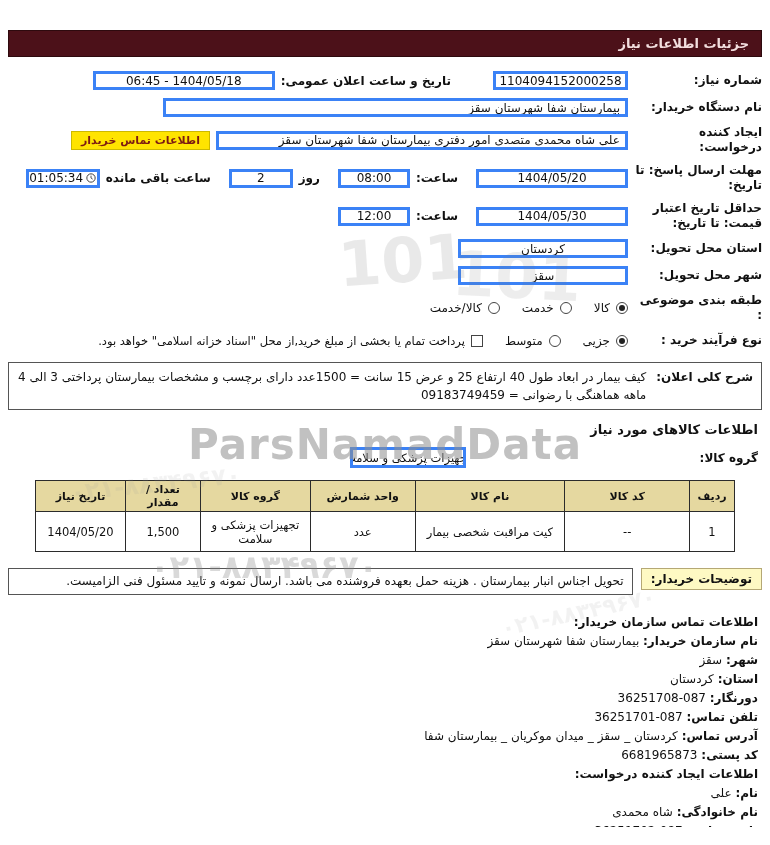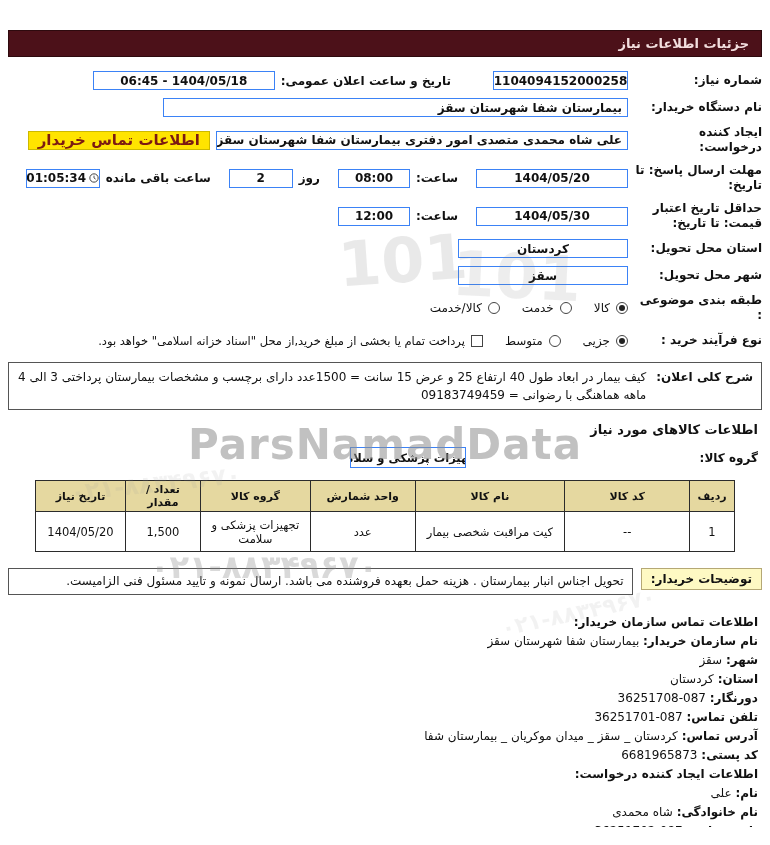--- a/index.html
+++ b/index.html
@@ -15,34 +15,34 @@
     font-size:13px; font-weight:bold;
     padding:5px 12px;
   }
 
   .form { margin:0 8px; }
   .frow { display:flex; align-items:center; gap:6px; margin-bottom:8px; min-height:19px; }
   .lbl { font-weight:bold; font-size:12px; color:#111; white-space:nowrap; }
   .lblw { width:128px; min-width:128px; text-align:right; line-height:1.25; white-space:normal; }
   .box {
     display:inline-flex; align-items:center;
-    border:1px solid #3b82f6; background:#fff;
-    height:19px; padding:0 5px; font-size:12px; overflow:hidden; white-space:nowrap;font-weight:bold;
+    border:3px solid #3b82f6; background:#fff;
+    height:19px; padding:0 5px; font-size:12px; overflow:hidden; white-space:nowrap;
   }
   .center { justify-content:center; }
   .ltr { direction:ltr; }
   .w135{width:135px} .w180{width:182px} .w465{width:465px} .w410{width:412px}
   .w150{width:152px} .w70{width:72px} .w65{width:64px} .w72{width:74px} .w170{width:170px}
   .mr36 { margin-right:36px; }
   .mr12 { margin-right:12px; }
 
   .contact-btn {
     background:#ffe400; color:#7c1a12;
     border:1px solid #cdb900;
-    font-size:15px; font-weight:bold;
+    font-size:11px; font-weight:bold;
     padding:2px 9px; height:19px; display:inline-flex; align-items:center;
     cursor:pointer; white-space:nowrap;
   }
 
   .radio { width:12px; height:12px; min-width:12px; border:1px solid #444; border-radius:50%; display:inline-block; position:relative; background:#fff; cursor:pointer; }
   .radio.checked::after { content:""; position:absolute; top:2px; right:2px; width:6px; height:6px; border-radius:50%; background:#222; }
   .checkbox { width:12px; height:12px; min-width:12px; border:1px solid #444; display:inline-block; background:#fff; cursor:pointer; }
   .opt { font-size:12px; margin-left:16px; }
   .chk-text { font-size:11.5px; }
 

